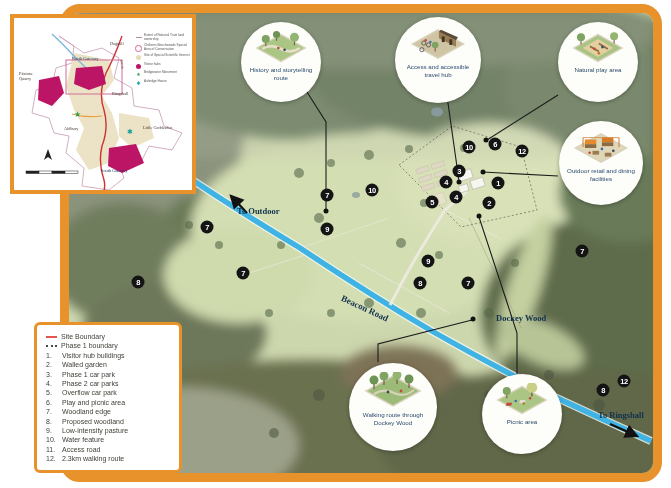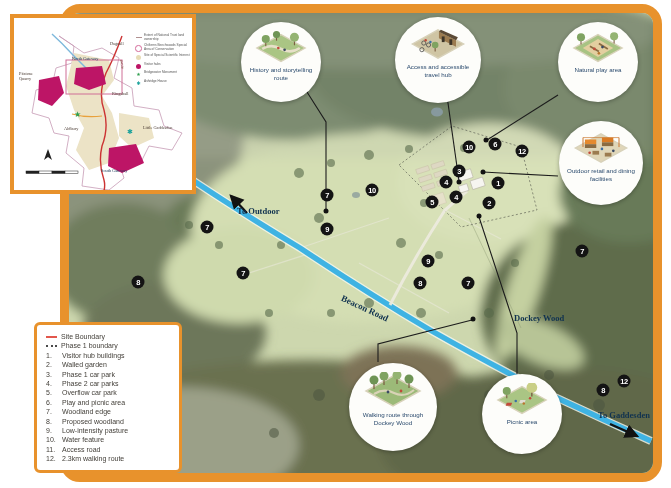--- a/index.html
+++ b/index.html
@@ -32,21 +32,21 @@
   .c-play{left:558px;top:22px;width:80px;height:80px;}
   .c-retail{left:559px;top:121px;width:84px;height:84px;}
   .c-walking{left:349px;top:363px;width:88px;height:88px;}
   .c-picnic{left:482px;top:374px;width:80px;height:80px;}
 
   
   .map-label{position:absolute;z-index:4;font-family:"Liberation Serif",serif;
              font-weight:bold;color:#10324f;white-space:nowrap;}
   .lab-ivinghoe{left:237px;top:206px;font-size:8.5px;}
   .lab-beacon{left:344px;top:293px;font-size:9px;transform:rotate(25deg);transform-origin:left top;}
-  .lab-dockey{left:514px;top:313px;font-size:8.5px;}
+  .lab-dockey{left:496px;top:313px;font-size:8.5px;}
   .lab-ringshall{left:598px;top:410px;font-size:8.5px;}
 
   
   .inset{position:absolute;left:10px;top:14px;width:186px;height:180px;background:#fff;
          border:4px solid #E8922C;box-sizing:border-box;z-index:6;}
   .inset-inner{position:relative;width:178px;height:172px;}
   .inset-inner > svg{position:absolute;left:0;top:0;}
   .inset-label{position:absolute;font-family:"Liberation Serif",serif;font-size:4.3px;
                line-height:1.1;color:#4a3b33;white-space:nowrap;z-index:2;}
   .inset-label.wrap{white-space:normal;}
@@ -213,21 +213,21 @@
       <div class="marker" style="left: 404px; top: 283px;">8</div>
       <div class="marker" style="left: 452px; top: 283px;">7</div>
       <div class="marker" style="left: 566px; top: 251px;">7</div>
       <div class="marker" style="left: 608px; top: 381px;">12</div>
       <div class="marker" style="left: 587px; top: 390px;">8</div>
     </div>
 
   <div class="map-label lab-ivinghoe">To Outdoor</div>
   <div class="map-label lab-beacon">Beacon Road</div>
   <div class="map-label lab-dockey">Dockey Wood</div>
-  <div class="map-label lab-ringshall">To Gaddesden</div>
+  <div class="map-label lab-ringshall">To Ringshall</div>
 
   <div class="callout c-history">
     <svg width="54" height="34" viewBox="0 0 58 38">
       <polygon points="29,4 56,19 29,34 2,19" fill="#aac584" stroke="#d8d2ba" stroke-width="1.5"></polygon>
       <path d="M8,20 Q18,14 29,20 T50,19" stroke="#e7e0c8" stroke-width="3" fill="none"></path>
       <line x1="12" y1="12" x2="12" y2="17" stroke="#7a5c40" stroke-width="1.2"></line>
         <circle cx="12" cy="9" r="4.5" fill="#7fa361"></circle>
       <line x1="44" y1="10" x2="44" y2="16" stroke="#7a5c40" stroke-width="1.2"></line>
         <circle cx="44" cy="7" r="5" fill="#94b472"></circle>
       <line x1="24" y1="6" x2="24" y2="11" stroke="#7a5c40" stroke-width="1.2"></line>

